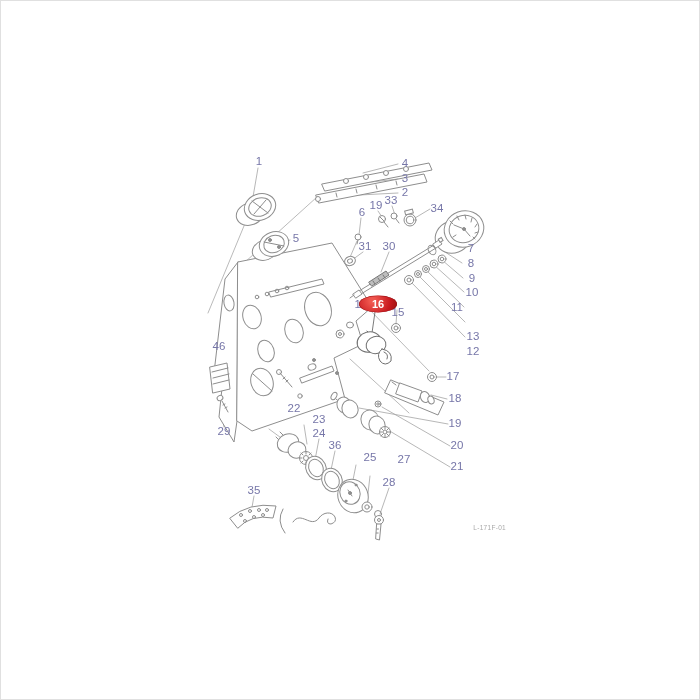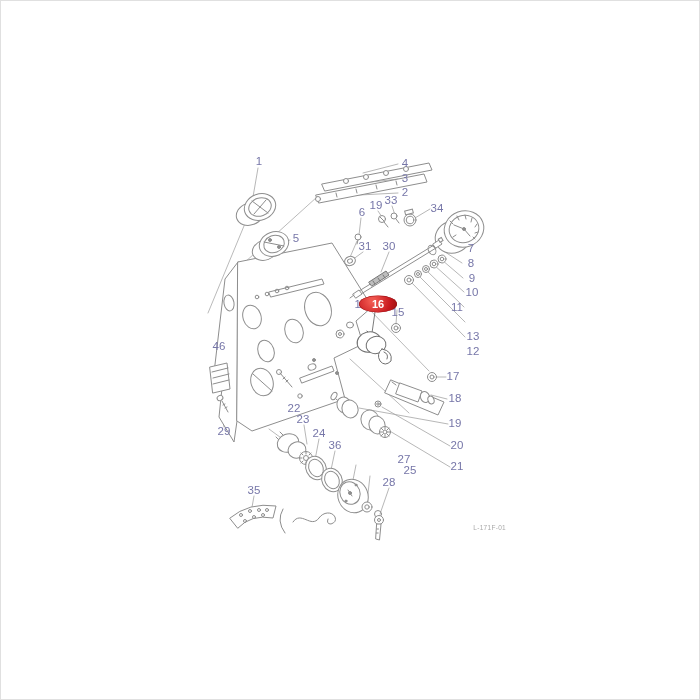--- a/index.html
+++ b/index.html
@@ -352,23 +352,23 @@
       <span class="callout" style="left: 472px; top: 336px;">13</span>
       <span class="callout" style="left: 360px; top: 304px;">14</span>
       <span class="callout" style="left: 397px; top: 312px;">15</span>
       <span class="callout badge" style="left: 377px; top: 303px;">16</span>
       <span class="callout" style="left: 452px; top: 376px;">17</span>
       <span class="callout" style="left: 454px; top: 398px;">18</span>
       <span class="callout" style="left: 454px; top: 423px;">19</span>
       <span class="callout" style="left: 456px; top: 445px;">20</span>
       <span class="callout" style="left: 456px; top: 466px;">21</span>
       <span class="callout" style="left: 293px; top: 408px;">22</span>
-      <span class="callout" style="left: 302px; top: 419px;">23</span>
+      <span class="callout" style="left: 318px; top: 419px;">23</span>
       <span class="callout" style="left: 318px; top: 433px;">24</span>
-      <span class="callout" style="left: 369px; top: 470px; margin-left: 40px;">25</span>
+      <span class="callout" style="left: 369px; top: 457px;">25</span>
       <span class="callout" style="left: 334px; top: 445px;">36</span>
       <span class="callout" style="left: 355px; top: 459px; margin-left: 48px;">27</span>
       <span class="callout" style="left: 388px; top: 482px;">28</span>
       <span class="callout" style="left: 223px; top: 431px;">29</span>
       <span class="callout" style="left: 388px; top: 246px;">30</span>
       <span class="callout" style="left: 364px; top: 246px;">31</span>
       <span class="callout" style="left: 375px; top: 205px;">19</span>
       <span class="callout" style="left: 390px; top: 200px;">33</span>
       <span class="callout" style="left: 436px; top: 208px;">34</span>
       <span class="callout" style="left: 253px; top: 490px;">35</span>

